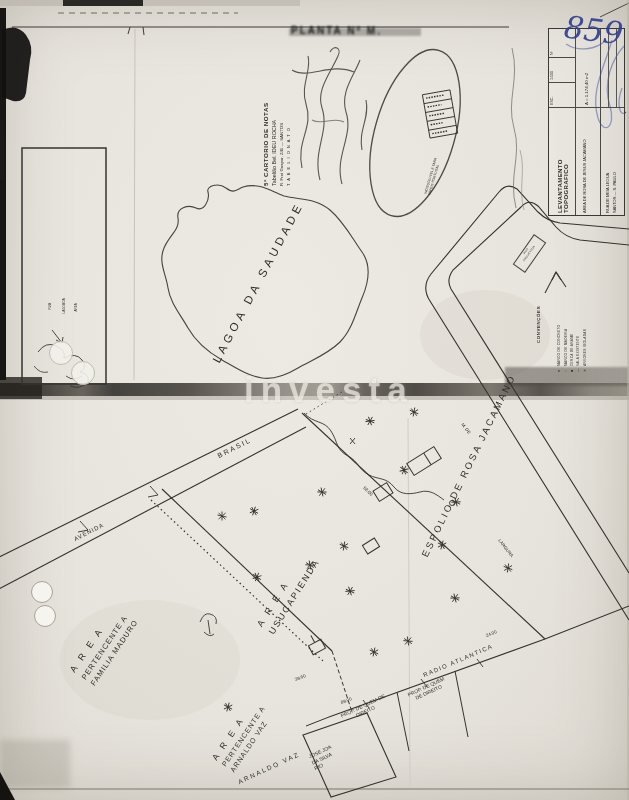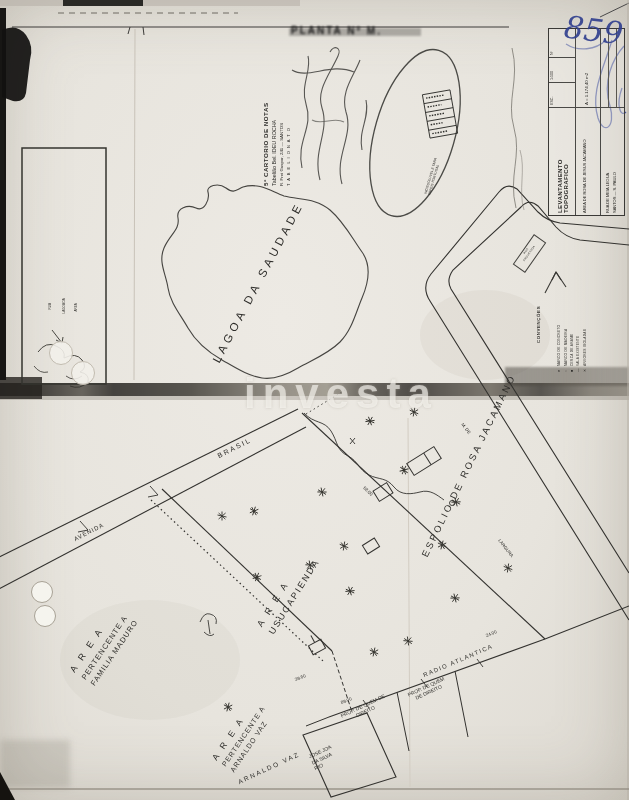--- a/index.html
+++ b/index.html
@@ -10,21 +10,21 @@
     font-family:"Liberation Sans",sans-serif;color:#2c2b28;}
   .abs{position:absolute;}
   .lbl{position:absolute;white-space:nowrap;color:#2e2d2a;transform-origin:left bottom;line-height:1.15;}
   .stack{line-height:1.5;}
   svg.linework{position:absolute;left:0;top:0;z-index:5;}
   .txt{z-index:10;}
   .hole{position:absolute;border-radius:50%;z-index:40;}
   .band{position:absolute;left:0;top:383px;width:629px;height:13px;z-index:3;filter:blur(.4px);opacity:.88;
     background:linear-gradient(90deg,#23211f 0%,#34312d 7%,#57534c 13%,#2e2c29 18%,#44413b 30%,#8b867c 45%,#9a958a 52%,#57534c 58%,#3a3733 66%,#6e6960 78%,#45423d 86%,#7d786f 94%,#8d887e 100%);}
   .band2{position:absolute;left:0;top:396px;width:629px;height:4px;z-index:3;background:rgba(118,112,102,.30);filter:blur(.6px);}
-  .watermark{position:absolute;left:244px;top:370px;z-index:30;font-size:42px;font-weight:bold;letter-spacing:7px;
+  .watermark{position:absolute;left:244px;top:370px;z-index:30;font-size:35px;font-weight:bold;letter-spacing:7px;
     color:rgba(252,250,246,.62);text-shadow:0 0 3px rgba(170,164,152,.45);}
   .rotwrap{position:absolute;}
   .rotin{transform-origin:top left;}
   .tb{border:1.6px solid #3a3936;box-sizing:border-box;display:flex;flex-direction:column;background:rgba(238,235,229,.4);}
   .tb .rowA{display:flex;border-bottom:1px solid #4a4946;height:26px;}
   .tb .rowB{display:flex;border-bottom:1px solid #4a4946;height:24px;}
   .tb .rowC{display:flex;flex:1;}
   .tb .c{box-sizing:border-box;padding:1px 2px;overflow:hidden;}
   .smudge{position:absolute;left:291px;top:25px;z-index:12;font-size:10px;font-weight:bold;letter-spacing:2px;
     color:#141414;filter:blur(.8px);transform:scaleY(1.15) rotate(.4deg);}

